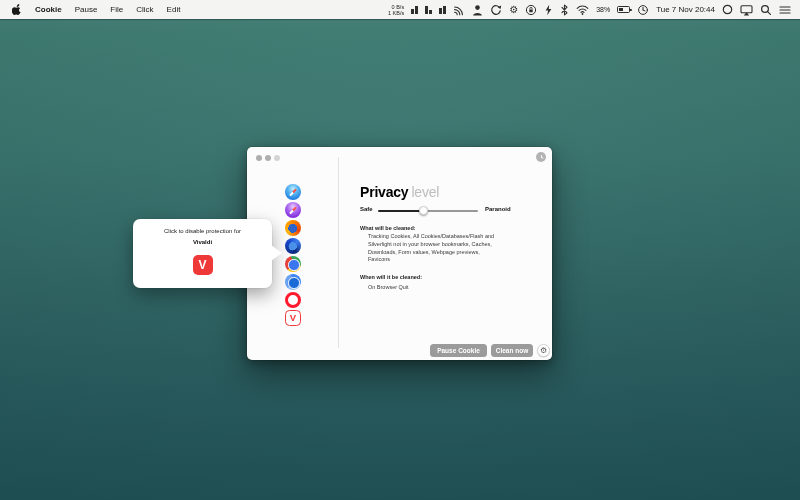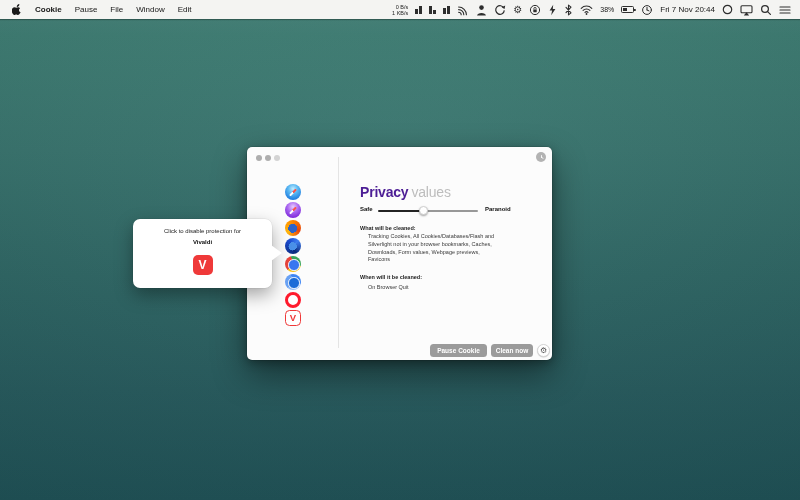--- a/index.html
+++ b/index.html
@@ -61,21 +61,21 @@
                       border-radius:50%; background:#3a76f0; border:1.5px solid #fff; }
   .ic-chromium { background:conic-gradient(from -135deg, #6aa3f6 0 33.3%, #3f86f4 33.3% 66.6%, #8fbbf9 66.6% 100%); position:absolute; }
   .ic-chromium::after { content:""; position:absolute; left:3.25px; top:3.25px; width:9.5px; height:9.5px;
                         border-radius:50%; background:#1a6bd8; border:1.5px solid #fff; }
   .ic-opera { background:#fff; border:3.6px solid #ff1b2d; }
   .ic-vivaldi { border-radius:4.5px; background:#fff; border:1.5px solid #ef3939;
                 display:flex; align-items:center; justify-content:center; }
   .ic-vivaldi::after { content:"V"; color:#ef3939; font-size:9.5px; font-weight:900; line-height:1; }
 
   .win-title { position:absolute; left:113px; top:38px; font-size:14px; line-height:15px; letter-spacing:-0.2px; }
-  .win-title .t1 { font-weight:800; color:#4c1d95; }
+  .win-title .t1 { font-weight:800; color:#000000; }
   .win-title .t2 { font-weight:300; color:#bdbdbd; margin-left:3px; }
 
   .slider-label { position:absolute; top:59px; font-size:6px; font-weight:bold; color:#111; }
   .lab-safe { left:113px; }
   .lab-paranoid { left:238px; }
   .track-l { position:absolute; left:131px; top:63px; width:46px; height:1.8px; background:#232323; border-radius:1px; }
   .track-r { position:absolute; left:177px; top:63px; width:54px; height:1.8px; background:#989898; border-radius:1px; }
   .thumb { position:absolute; left:172px; top:59px; width:9px; height:9px; border-radius:50%;
            background:#fff; border:0.5px solid #cfcfcf; box-shadow:0 1px 2px rgba(0,0,0,0.35); }
 
@@ -116,21 +116,21 @@
   <div class="menubar">
     <div class="mb-left">
       <span>
         <svg width="10" height="12" viewBox="0 0 10 12">
           <path fill="#1a1a1a" d="M5.4 2.1c.4-.6 1.2-1 1.9-1 .1.7-.2 1.4-.6 2-.5.6-1.2 1-1.9.9-.1-.7.2-1.4.6-1.9zM7.8 10.5c-.4.7-1 1.4-1.8 1.4-.7 0-1-.5-1.8-.5s-1.1.5-1.8.5c-.8 0-1.4-.7-1.8-1.4C-.4 8.9-.6 6.5.5 5.2c.5-.6 1.3-1 2-1 .7 0 1.3.5 1.8.5s1.1-.5 1.9-.5c.7 0 1.4.3 1.9 1-1.7 1-1.4 3.5.6 4.3-.3.5-.6.8-.9 1z"></path>
         </svg>
       </span>
       <span class="app-name">Cookie</span>
       <span>Pause</span>
       <span>File</span>
-      <span>Window</span>
+      <span>Click</span>
       <span>Edit</span>
     </div>
 
     <div class="mb-right">
       <span class="net-stats">
         <div>0 B/s</div>
         <div>1 KB/s</div>
       </span>
       <span class="bars">
           <i style="height:5px"></i>
@@ -191,21 +191,21 @@
       </span>
       <span class="pct">38%</span>
       <span class="battery"></span>
       <span>
         <svg width="12" height="12" viewBox="0 0 12 12" fill="none" stroke="#2e2e2e" stroke-width="1" stroke-linecap="round">
           <circle cx="6" cy="6" r="4.4"></circle>
             <path d="M6 6V3.4"></path>
             <path d="M6 6l2 0.9"></path>
         </svg>
       </span>
-      <span class="datetime">Fri 7 Nov 20:44</span>
+      <span class="datetime">Tue 7 Nov 20:44</span>
       <span>
         <svg width="11" height="11" viewBox="0 0 11 11" fill="none" stroke="#2e2e2e" stroke-width="1.2">
             <circle cx="5.5" cy="5.5" r="4.2"></circle>
           </svg>
       </span>
       <span>
         <svg width="13" height="12" viewBox="0 0 13 12" fill="none">
           <rect x="1" y="1.8" width="11" height="7" rx="1" stroke="#2e2e2e" stroke-width="1.1"></rect>
           <polygon points="3.8,11.4 9.2,11.4 6.5,8.3" fill="#2e2e2e"></polygon>
         </svg>
@@ -248,21 +248,21 @@
         <span class="needle"></span>
       </div>
     <div class="browser-icon ic-ff" style="top:73px"></div>
     <div class="browser-icon ic-ffn" style="top:91px"></div>
     <div class="browser-icon ic-chrome" style="top:109px"></div>
     <div class="browser-icon ic-chromium" style="top:127px"></div>
     <div class="browser-icon ic-opera" style="top:145px"></div>
     <div class="browser-icon ic-vivaldi" style="top:163px"></div>
 
     <div class="win-title">
-      <span class="t1">Privacy</span><span class="t2">values</span>
+      <span class="t1">Privacy</span><span class="t2">level</span>
     </div>
 
     <span class="slider-label lab-safe">Safe</span>
     <span class="slider-label lab-paranoid">Paranoid</span>
     <div class="track-l"></div>
     <div class="track-r"></div>
     <div class="thumb"></div>
 
     <div class="sec-heading h-what">What will be cleaned:</div>
     <div class="sec-body b-what">Tracking Cookies, All Cookies/Databases/Flash and

